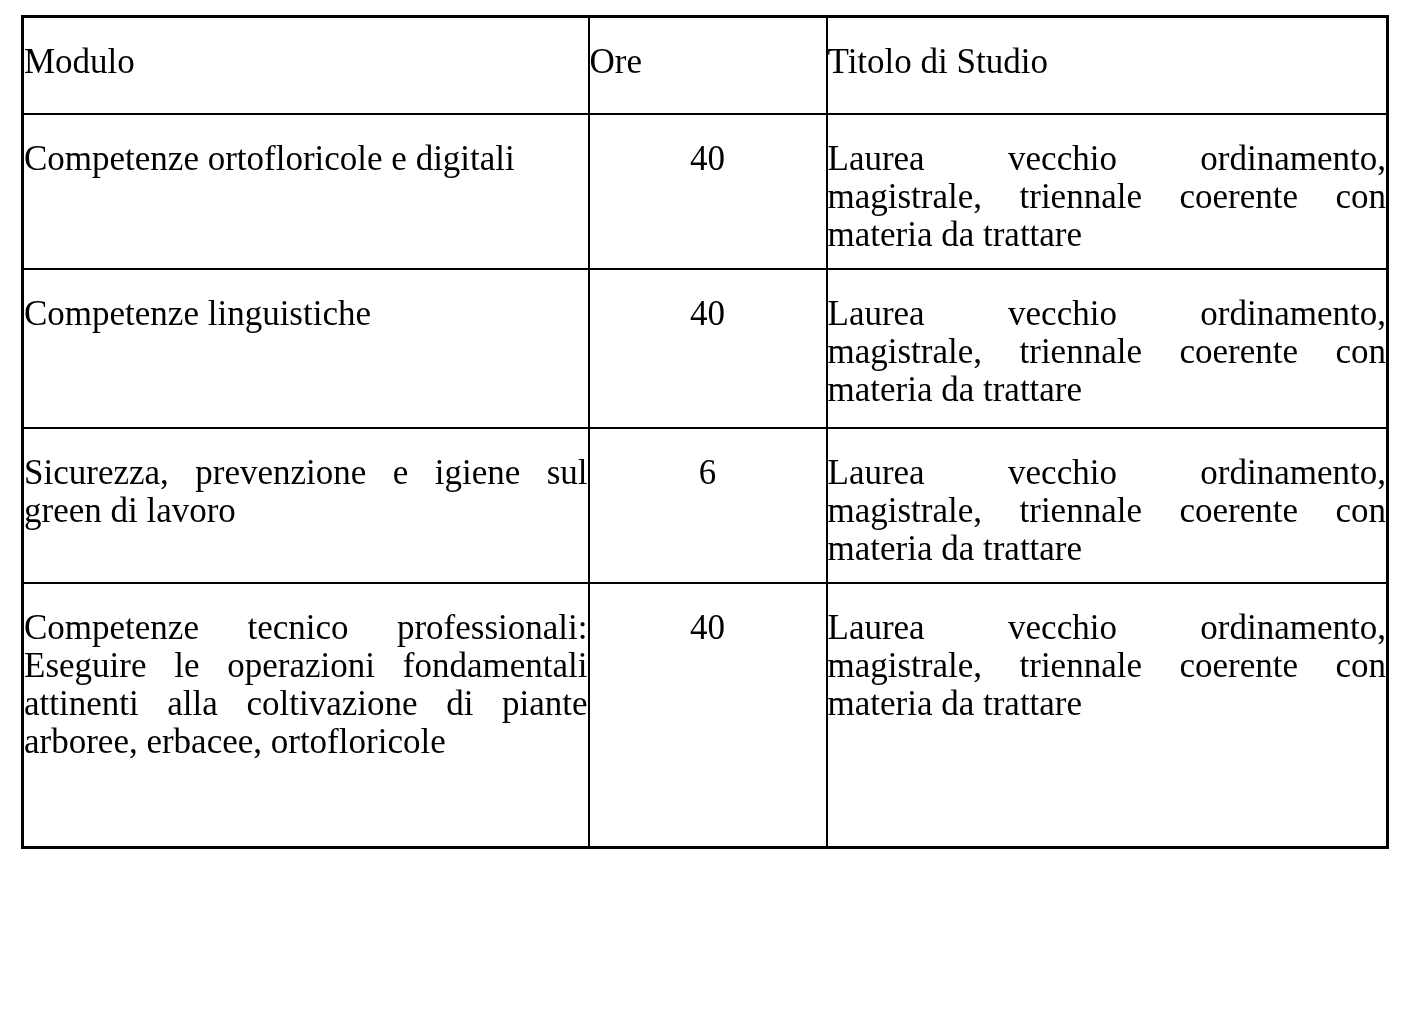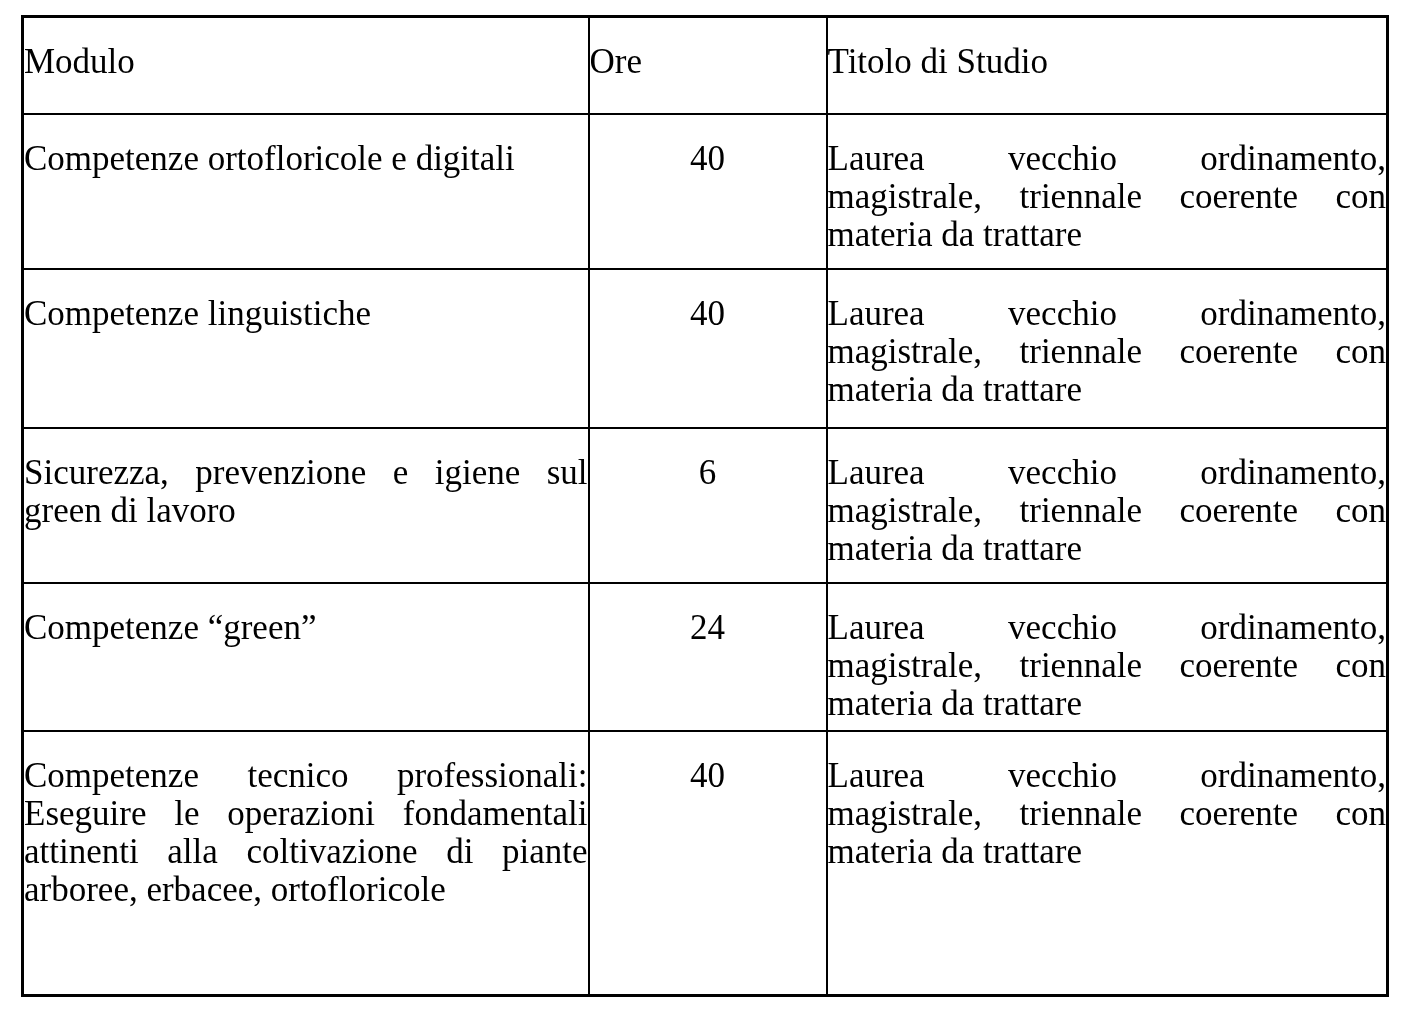--- a/index.html
+++ b/index.html
@@ -88,25 +88,20 @@
       <tr class="r-1">
         <td class="cell-modulo">Competenze linguistiche</td>
         <td class="cell-ore">40</td>
         <td class="cell-titolo">Laurea vecchio ordinamento, magistrale, triennale coerente con materia da trattare</td>
       </tr>
       <tr class="r-2">
         <td class="cell-modulo">Sicurezza, prevenzione e igiene sul green di lavoro</td>
         <td class="cell-ore">6</td>
         <td class="cell-titolo">Laurea vecchio ordinamento, magistrale, triennale coerente con materia da trattare</td>
       </tr>
-      <tr class="r-3">
-        <td class="cell-modulo">Competenze “green”</td>
-        <td class="cell-ore">24</td>
-        <td class="cell-titolo">Laurea vecchio ordinamento, magistrale, triennale coerente con materia da trattare</td>
-      </tr>
       <tr class="r-4">
         <td class="cell-modulo">Competenze tecnico professionali: Eseguire le operazioni fondamentali attinenti alla coltivazione di piante arboree, erbacee, ortofloricole</td>
         <td class="cell-ore">40</td>
         <td class="cell-titolo">Laurea vecchio ordinamento, magistrale, triennale coerente con materia da trattare</td>
       </tr>
     </tbody>
   </table>
 </div>
 
 </body></html>

